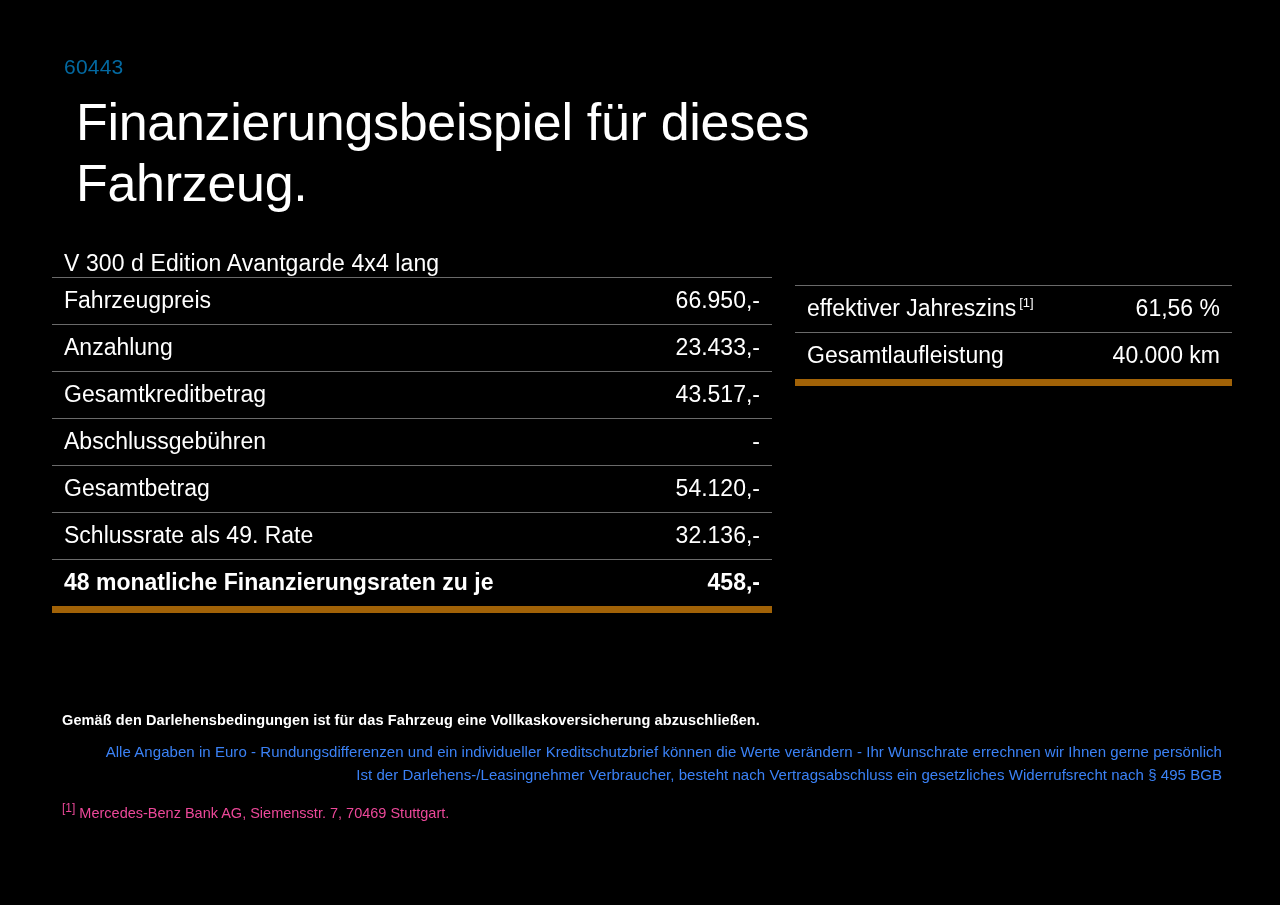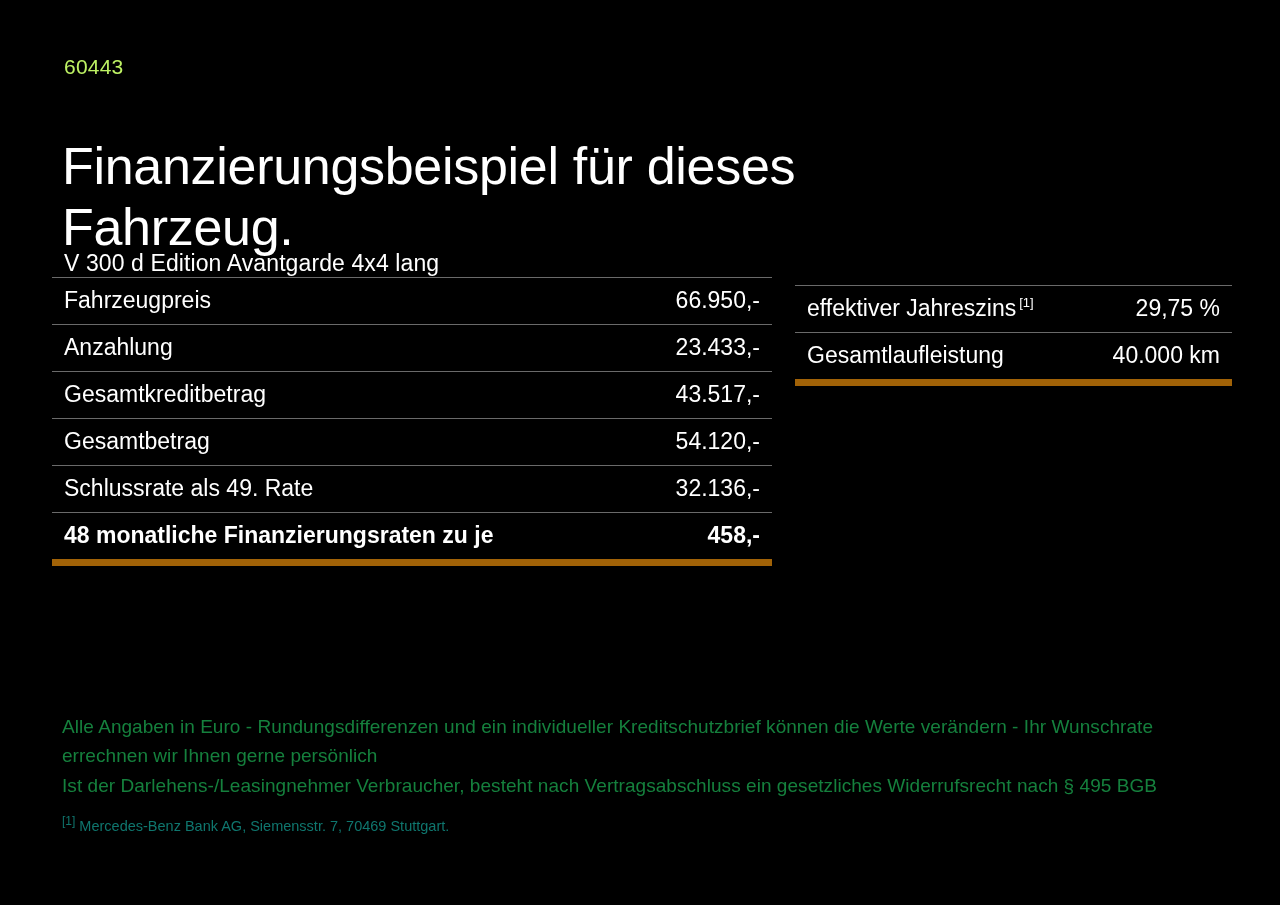--- a/index.html
+++ b/index.html
@@ -21,34 +21,33 @@
     height: 905px;
     background: #000000;
   }
 
   .doc-id {
     position: absolute;
     left: 64px;
     top: 55px;
     font-size: 21px;
     letter-spacing: 0.2px;
-    color: #bef264;
+    color: #0369a1;
   }
 
   .headline {
     position: absolute;
-    left: 62px;
+    left: 76px;
     top: 92px;
     width: 900px;
     font-size: 52px;
     line-height: 1.18;
     font-weight: 400;
     letter-spacing: -0.3px;
     color: #ffffff;
-    margin-top: 44px;
   }
 
   .vehicle-name {
     position: absolute;
     left: 64px;
     top: 250px;
     font-size: 23px;
     font-weight: 400;
     letter-spacing: 0.1px;
     color: #ffffff;
@@ -111,30 +110,31 @@
     width: 1160px;
   }
   .fn-bold {
     font-size: 14.5px;
     font-weight: 700;
     color: #ffffff;
     letter-spacing: 0.1px;
     margin-bottom: 12px;
   }
   .fn-line {
-    font-size: 19px;
-    font-weight: 400;
-    color: #15803d;
+    font-size: 15px;
+    font-weight: 400;
+    color: #3b82f6;
     letter-spacing: 0.05px;
     line-height: 1.55;
+    text-align: right;
   }
   .fn-source {
     margin-top: 18px;
     font-size: 14.5px;
-    color: #0f766e;
+    color: #ec4899;
   }
   .fn-source .marker {
     font-size: 12px;
     vertical-align: super;
     line-height: 0;
     padding-right: 4px;
   }
 </style>
 </head>
 <body>
@@ -155,48 +155,53 @@
       </tr>
       <tr>
         <td class="label">Anzahlung</td>
         <td class="value">23.433,-</td>
       </tr>
       <tr>
         <td class="label">Gesamtkreditbetrag</td>
         <td class="value">43.517,-</td>
       </tr>
       <tr>
+        <td class="label">Abschlussgebühren</td>
+        <td class="value">-</td>
+      </tr>
+      <tr>
         <td class="label">Gesamtbetrag</td>
         <td class="value">54.120,-</td>
       </tr>
       <tr>
         <td class="label">Schlussrate als 49. Rate</td>
         <td class="value">32.136,-</td>
       </tr>
       <tr class="emphasis">
         <td class="label">48 monatliche Finanzierungsraten zu je</td>
         <td class="value">458,-</td>
       </tr>
     </tbody>
   </table>
 
   <table class="table right">
     <tbody>
       <tr>
         <td class="label"><span>effektiver Jahreszins</span><sup class="fn">[1]</sup></td>
-        <td class="value">29,75 %</td>
+        <td class="value">61,56 %</td>
       </tr>
       <tr>
         <td class="label"><span>Gesamtlaufleistung</span></td>
         <td class="value">40.000 km</td>
       </tr>
     </tbody>
   </table>
 
   <div class="footnotes">
+    <div class="fn-bold">Gemäß den Darlehensbedingungen ist für das Fahrzeug eine Vollkaskoversicherung abzuschließen.</div>
     <div class="fn-line">Alle Angaben in Euro - Rundungsdifferenzen und ein individueller Kreditschutzbrief können die Werte verändern - Ihr Wunschrate errechnen wir Ihnen gerne persönlich</div>
     <div class="fn-line">Ist der Darlehens-/Leasingnehmer Verbraucher, besteht nach Vertragsabschluss ein gesetzliches Widerrufsrecht nach § 495 BGB</div>
     <div class="fn-source">
       <span class="marker">[1]</span><span>Mercedes-Benz Bank AG, Siemensstr. 7, 70469 Stuttgart.</span>
     </div>
   </div>
 
 </div>
 
 </body></html>

